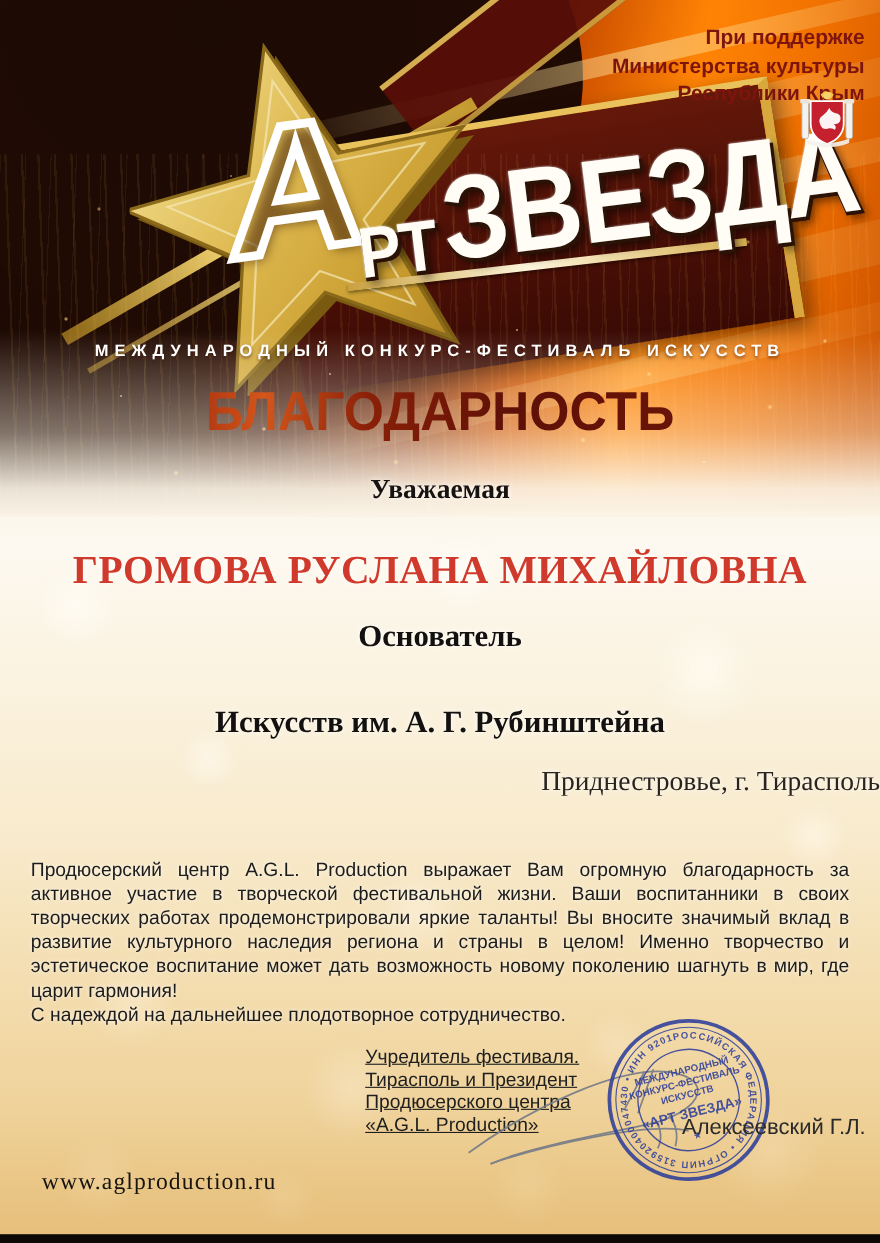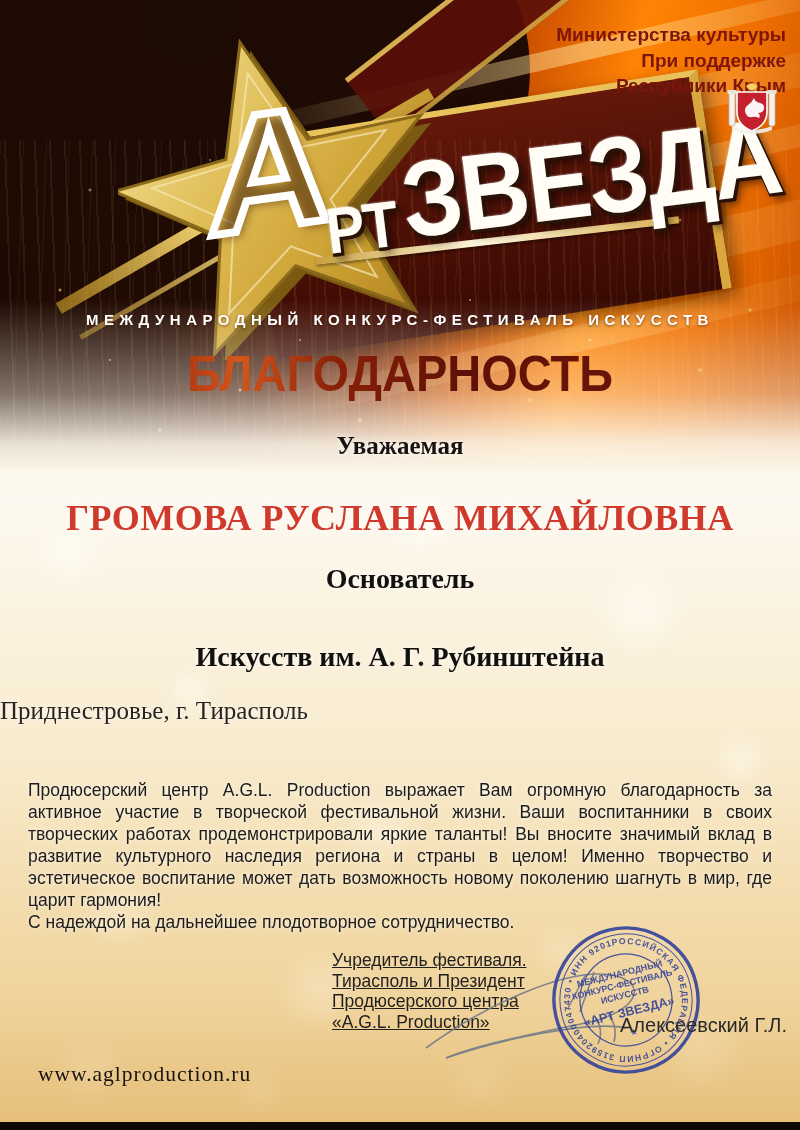--- a/index.html
+++ b/index.html
@@ -100,21 +100,21 @@
     background:linear-gradient(93deg,#4f0d06 0%,#6e1509 14%,#b63c12 24%,#d4561b 30%,#8a2008 42%,#5e1007 58%,#6a1408 78%,#4f0d06 100%);
     -webkit-background-clip:text;background-clip:text;color:#6b1408;-webkit-text-fill-color:transparent;}
   .serif{font-family:"Liberation Serif",serif;}
   .salutation{position:absolute;left:0;top:432px;width:800px;z-index:5;text-align:center;
     font-weight:bold;font-size:25px;color:#171310;text-shadow:0 0 6px rgba(255,255,255,.9);}
   .name{position:absolute;left:0;top:497px;width:800px;z-index:5;text-align:center;
     font-weight:bold;font-size:36px;color:#d03a2c;letter-spacing:.5px;text-shadow:0 0 8px rgba(255,255,255,.85);}
   .pos{position:absolute;left:0;width:800px;z-index:5;text-align:center;font-weight:bold;font-size:28px;
     color:#131110;text-shadow:0 0 7px rgba(255,255,255,.9);}
   .pos1{top:563px;}.pos2{top:602px;}.pos3{top:641px;}
-  .location{position:absolute;left:0;top:697px;width:800px;z-index:5;text-align:left;
+  .location{position:absolute;left:0;top:697px;width:800px;z-index:5;text-align:right;
     font-size:25px;color:#2a2420;text-shadow:0 0 6px rgba(255,255,255,.9);}
   .body-text{position:absolute;left:28px;top:779px;width:744px;z-index:5;
     font-size:17.5px;line-height:22px;color:#1c1c1c;text-shadow:0 0 5px rgba(255,255,255,.8);}
   .body-text p{margin:0;}
   .body-text .justify{text-align:justify;}
   
   .date-place{position:absolute;left:38px;top:994px;z-index:6;font-size:21px;color:#1d1813;}
   .website{position:absolute;left:38px;top:1062px;z-index:6;font-weight:normal;font-size:21.5px;letter-spacing:1px;color:#181410;}
   .founder{position:absolute;left:332px;top:950px;width:270px;z-index:6;
     font-size:17.5px;line-height:20.5px;color:#1f1f1f;text-decoration:underline;}
@@ -161,22 +161,22 @@
     <div class="star-a">А</div>
     <div class="zvezda">
       <span class="rt">РТ</span><span class="zv">ЗВЕЗДА</span>
     </div>
     <div class="underline-bar"></div>
 
     <div class="sparkles"></div>
 
 
     <div class="supported">
+      <div>При поддержке</div>
       <div>Министерства культуры</div>
-      <div>При поддержке</div>
       <div>Республики Крым</div>
     </div>
 
     <svg class="emblem" viewBox="0 0 52 56">
       <path d="M20 6 A8 8 0 0 1 32 6 L30 9 A5 5 0 0 0 22 9 Z" fill="#f2c14e"></path>
       <circle cx="26" cy="7" r="3.4" fill="#f7d26a"></circle>
       <rect x="3" y="12" width="6" height="34" rx="2" fill="#f4f2ee" stroke="#b9b2a6" stroke-width=".8"></rect>
       <rect x="1.5" y="10" width="9" height="4" rx="1" fill="#e9e4da"></rect>
       <rect x="43" y="12" width="6" height="34" rx="2" fill="#f4f2ee" stroke="#b9b2a6" stroke-width=".8"></rect>
       <rect x="41.5" y="10" width="9" height="4" rx="1" fill="#e9e4da"></rect>

